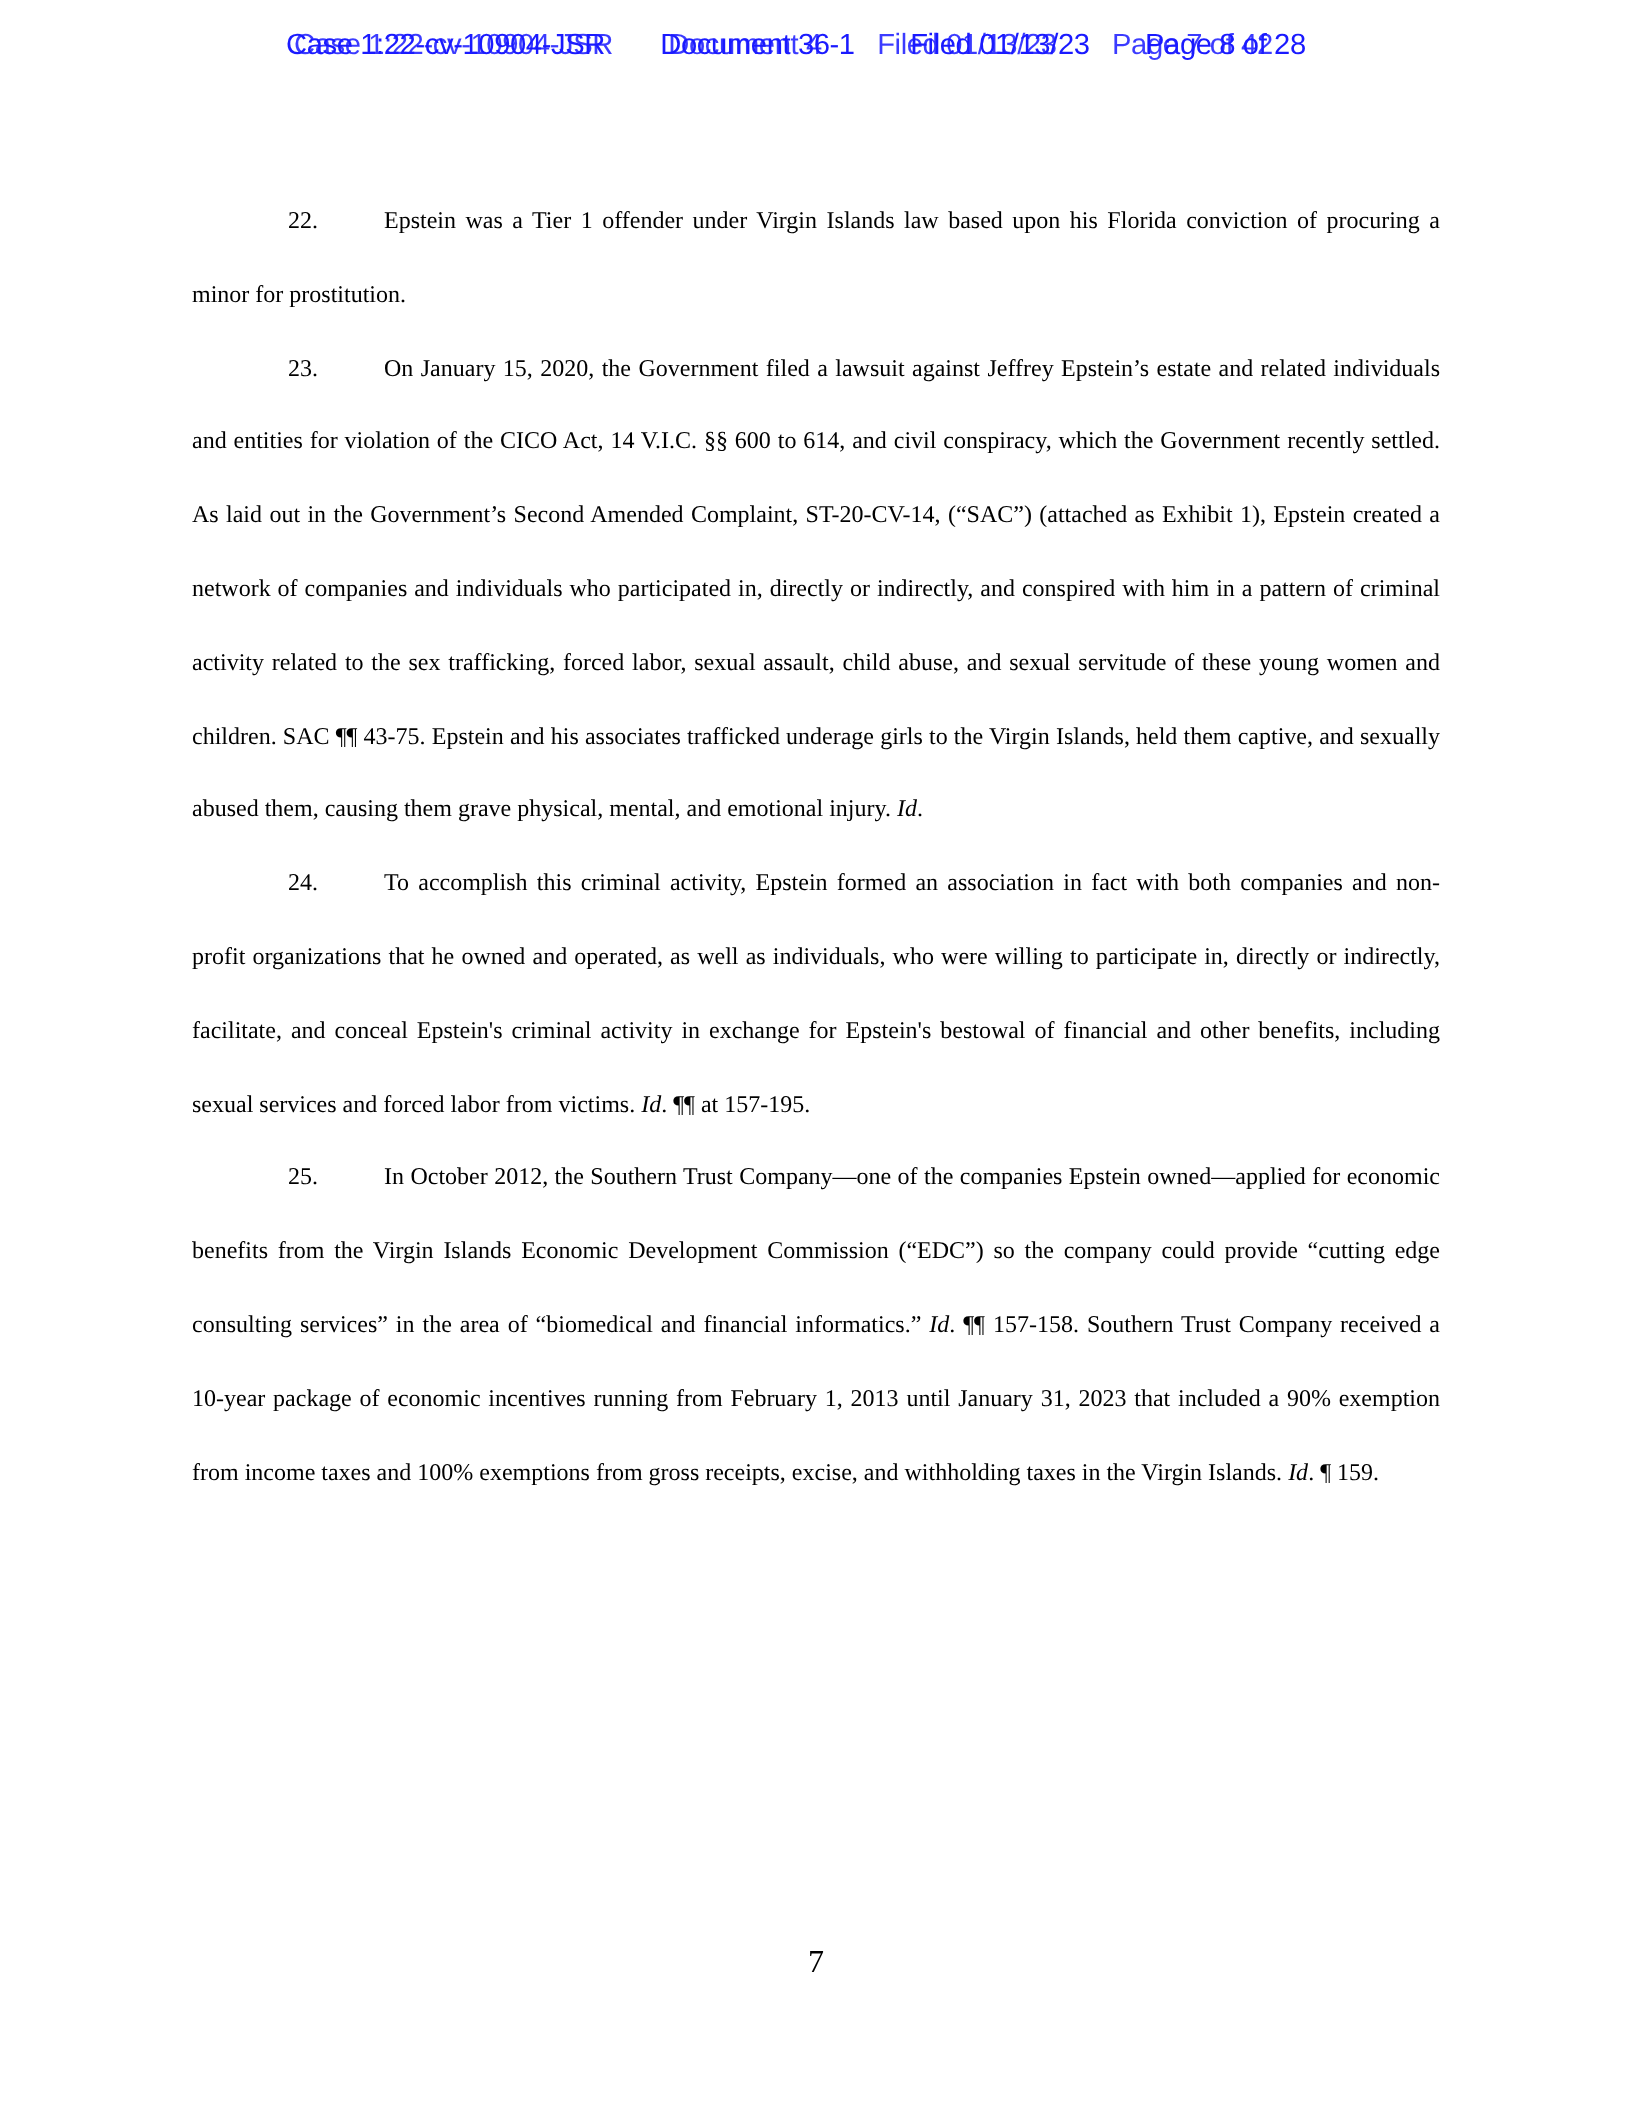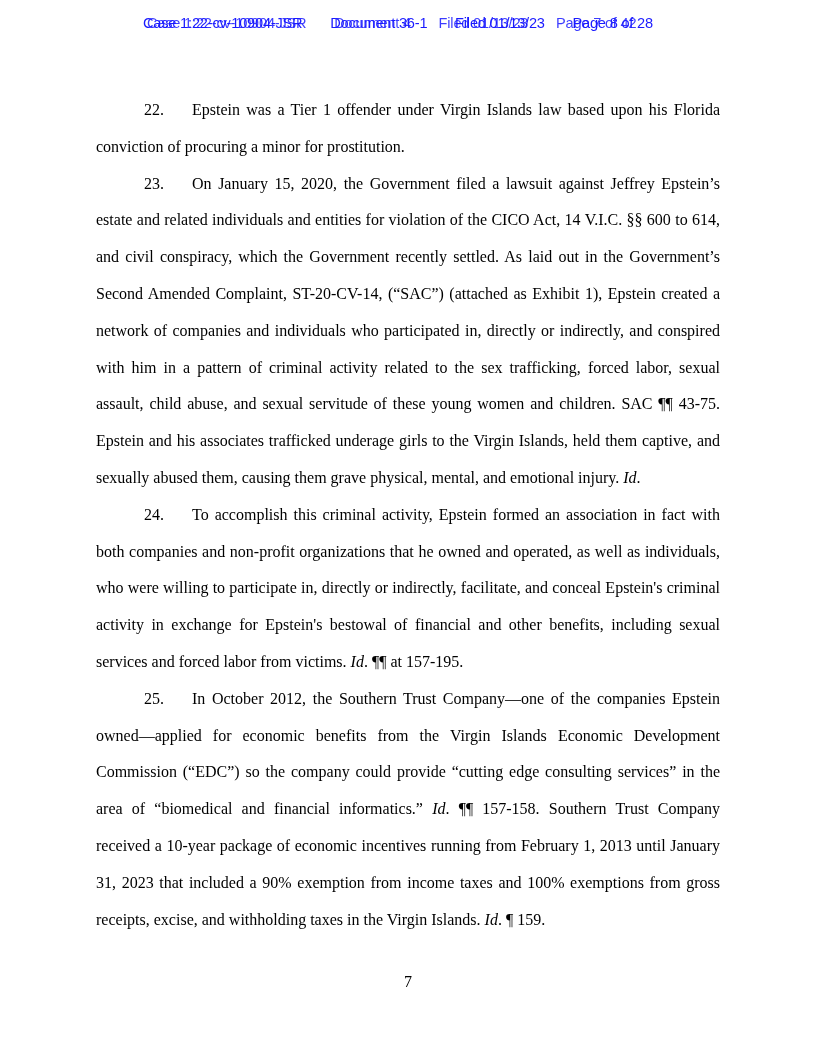--- a/index.html
+++ b/index.html
@@ -36,21 +36,21 @@
     .stamp-seg { display: inline-block; }
     .stamp-gap { display: inline-block; width: 20px; }
 
     .page-body {
       position: absolute;
       left: 96px;
       top: 92px;
       width: 624px;
     }
     .para {
-      font-size: 16px;
+      font-size: 12px;
       line-height: 36.8px;
       text-align: justify;
       margin: 0;
     }
     .para .num {
       display: inline-block;
       padding-left: 48px;
       width: 48px;
     }
     .para i { font-style: italic; }

